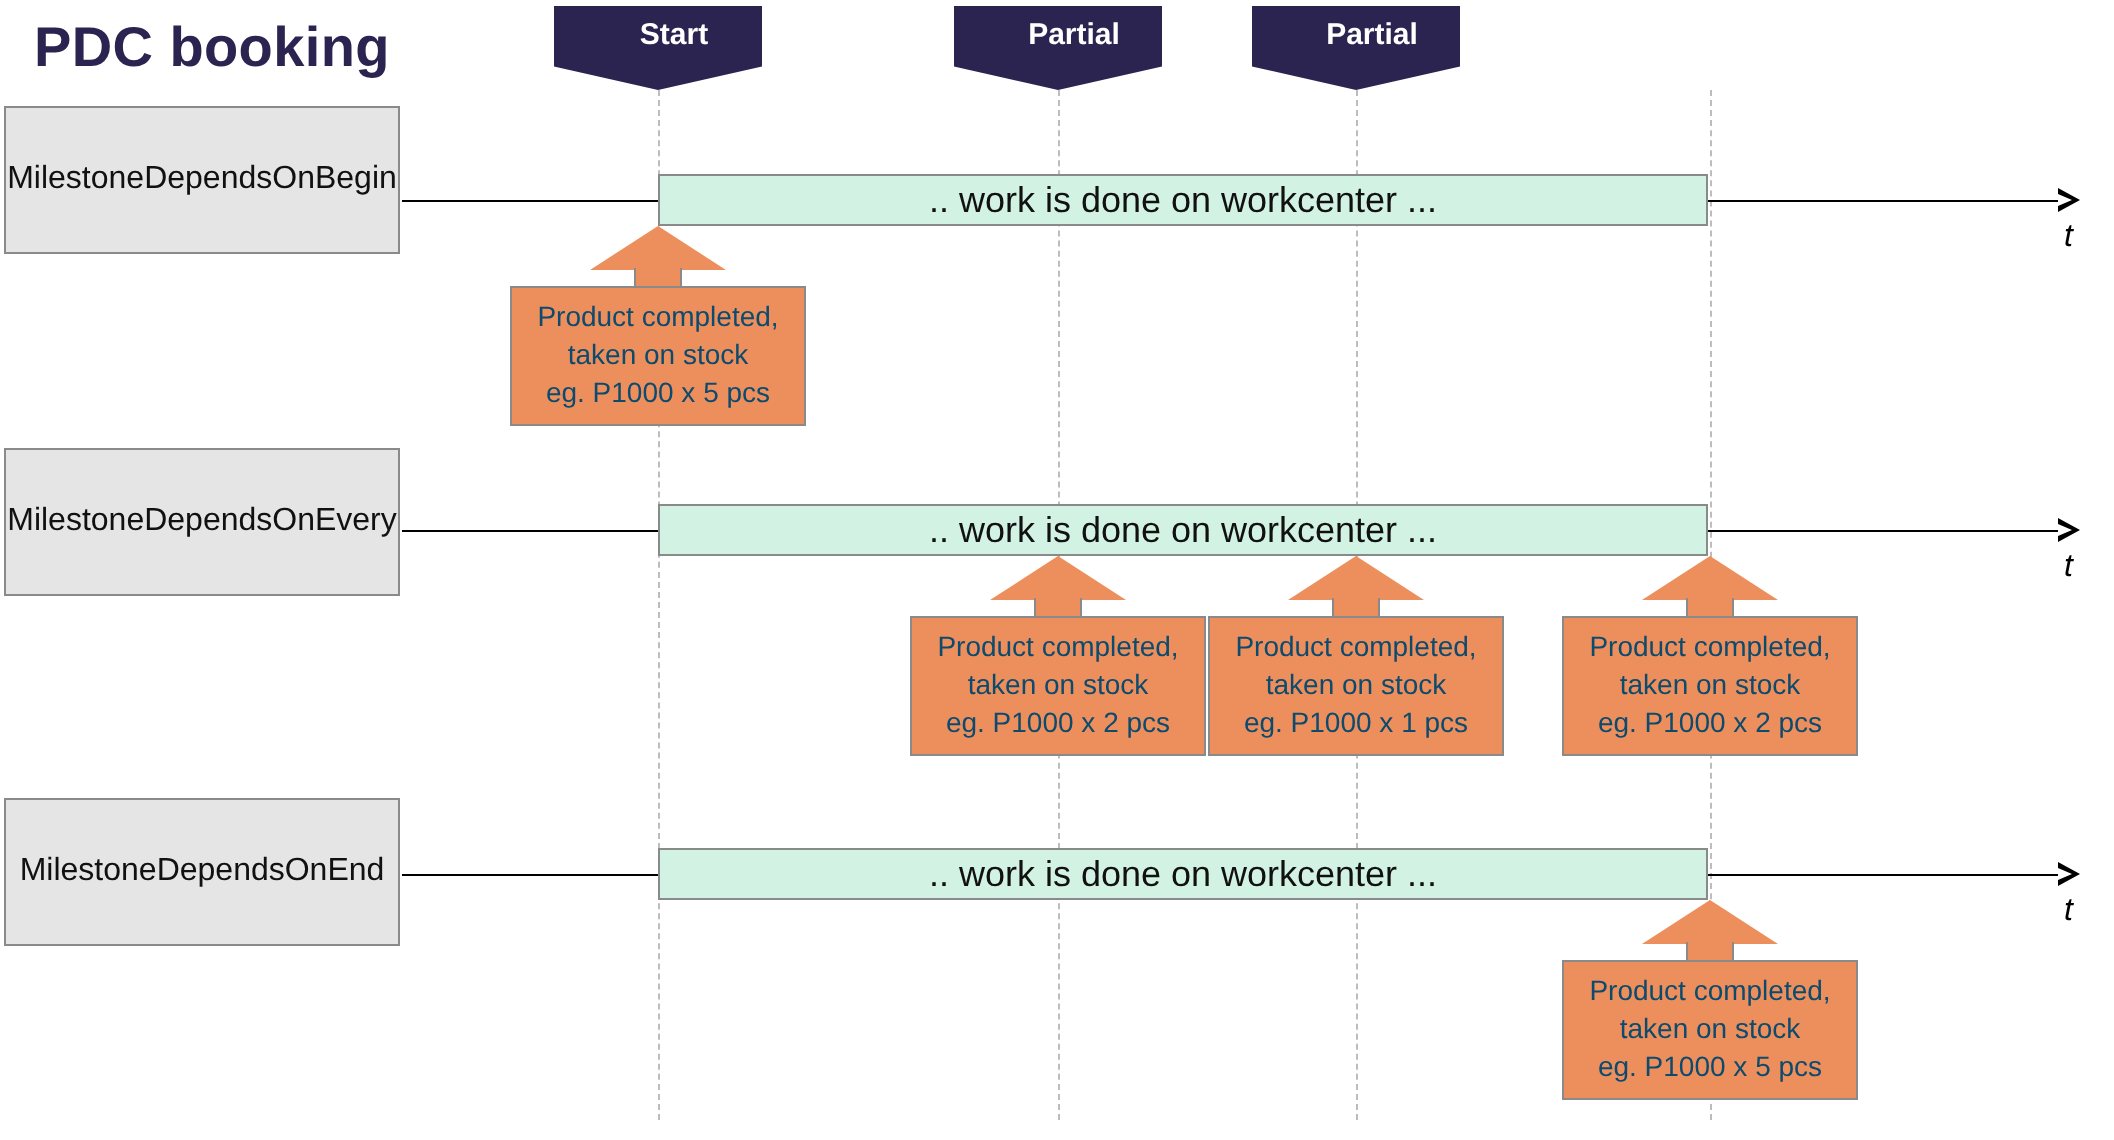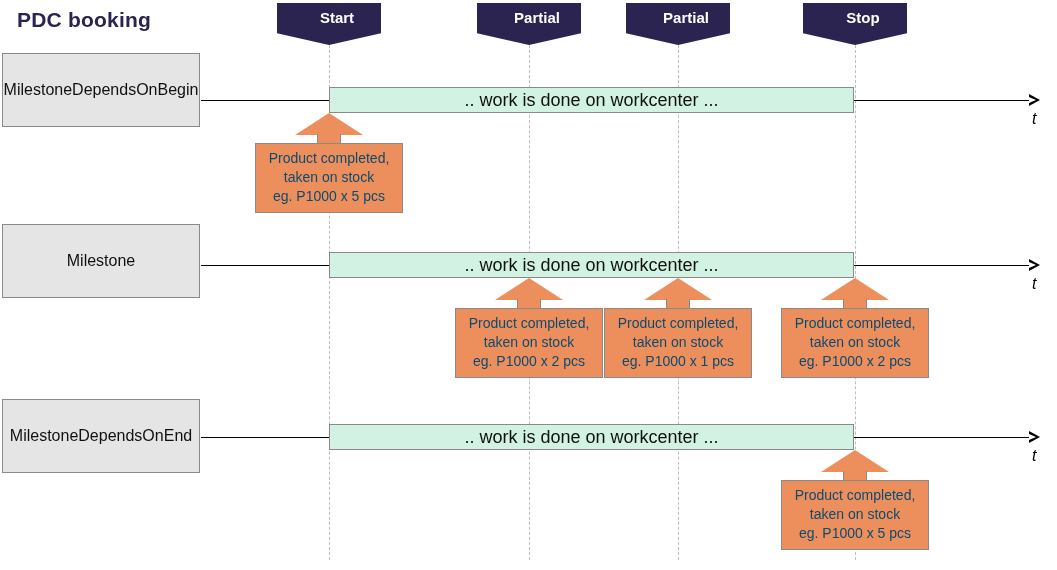--- a/index.html
+++ b/index.html
@@ -16,21 +16,21 @@
     height: 570px;
     background: #ffffff;
     overflow: hidden;
   }
 
   
   #page-title {
     position: absolute;
     left: 17px;
     top: 8px;
-    font-size: 21px;
+    font-size: 28px;
     font-weight: bold;
     color: #2B2450;
     letter-spacing: 0.2px;
     white-space: nowrap;
   }
 
   
   .ribbon {
     position: absolute;
     width: 104px;
@@ -183,23 +183,20 @@
 
   <div class="ribbon" style="left:277px; top:3px;">
     <span>Start</span>
   </div>
   <div class="ribbon" style="left:477px; top:3px;">
     <span>Partial</span>
   </div>
   <div class="ribbon" style="left:626px; top:3px;">
     <span>Partial</span>
   </div>
-  <div class="ribbon" style="left:803px; top:3px;">
-    <span>Stop</span>
-  </div>
 
   <div class="guide" style="left:329px; top:45px; height:515px;"></div>
   <div class="guide" style="left:529px; top:45px; height:515px;"></div>
   <div class="guide" style="left:678px; top:45px; height:515px;"></div>
   <div class="guide" style="left:855px; top:45px; height:515px;"></div>
 
   <div class="ms-box" style="top:53px;">
     <span>Milestone</span>
     <span>DependsOnBegin</span>
   </div>
@@ -217,20 +214,21 @@
     </div>
     <div class="body">
       <span class="line">Product completed,</span>
       <span class="line">taken on stock</span>
       <span class="line">eg. P1000 x 5 pcs</span>
     </div>
   </div>
 
   <div class="ms-box" style="top:224px;">
     <span>Milestone</span>
+    <span>DependsOnEvery</span>
   </div>
   <div class="axis" style="top:265px; width:828px;"></div>
   <div class="axis-head" style="left:1029px; top:259px;"></div>
   <div class="axis-label" style="left:1032px; top:275px;">t</div>
   <div class="workbar" style="left:329px; top:252px; width:525px;">
     <span>.. work is done on workcenter ...</span>
   </div>
 
   <div class="callout" style="left:455px; top:278px;">
     <div class="arrow">

